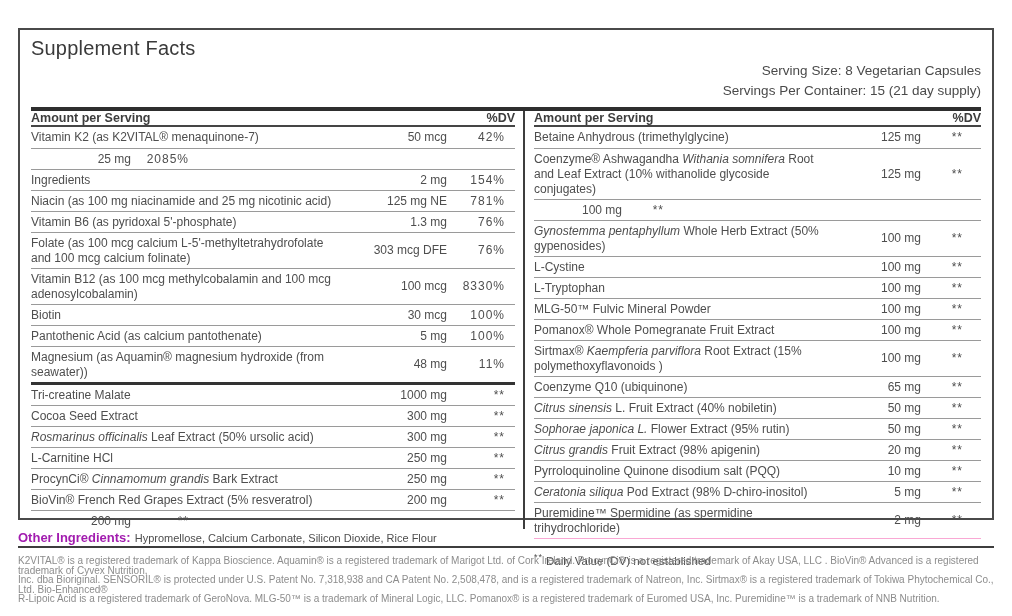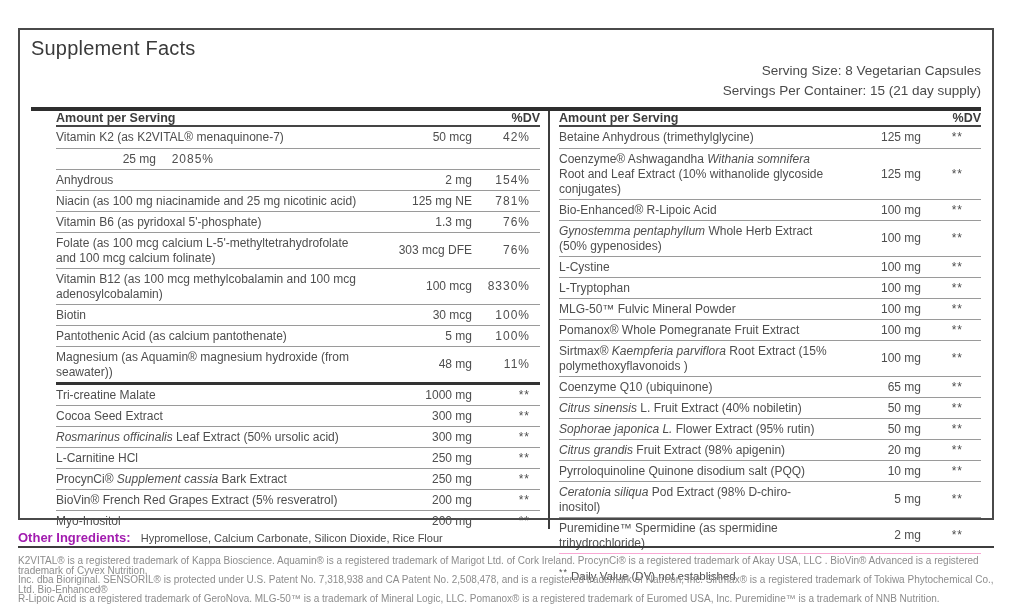--- a/index.html
+++ b/index.html
@@ -6,21 +6,21 @@
   html,body { width:1012px; height:616px; background:#ffffff; overflow:hidden;
     font-family:"Liberation Sans","DejaVu Sans",sans-serif; color:#4e4e4e; }
   .page { position:relative; width:1012px; height:616px; background:#fff; }
 
   .label-box { position:absolute; left:18px; top:28px; width:976px; height:492px;
     border:2px solid #4a4a4a; background:#fff; padding:6px 11px 0 11px; }
   .title { font-size:20px; font-weight:normal; color:#3a3a3a; letter-spacing:.2px; line-height:24px; }
   .serv { font-size:13.5px; color:#4a4a4a; line-height:18px; margin-top:2px;text-align:right; }
   .thick-bar { height:4px; background:#2e2e2e; margin-top:7px; }
 
-  .tables { display:flex; align-items:stretch; height:418px;margin-left:25px; }
+  .tables { display:flex; align-items:stretch; height:418px; }
   .col { display:flex; flex-direction:column; }
   .col-left  { width:484px; }
   .vdiv { width:2px; background:#3d3d3d; margin-left:8px; }
   .col-right { flex:1; padding-left:9px; }
 
   .t-head { display:flex; align-items:center; height:22px; border-bottom:2px solid #454545;
     font-weight:bold; font-size:12.5px; color:#3d3d3d; }
   .t-head .nmh { flex:1; }
   .t-head .dvh { width:68px; text-align:right; }
 
@@ -34,21 +34,21 @@
   .dv  { width:68px; text-align:right; padding-right:10px; white-space:nowrap; letter-spacing:1px; }
   .col-right .amt { width:88px; }
   .col-right .dv  { width:60px; padding-right:18px; }
   .it { font-style:italic;text-align:right; }
 
   .footnote { border-top:1px solid #f9a8d4; padding:13px 0 6px 0; font-size:11.5px; color:#4e4e4e; }
   .fn-marker { font-size:9px; vertical-align:super; letter-spacing:1px; margin-right:3px; }
 
   .other { position:absolute; left:18px; top:528px; width:976px; }
   .other-label { font-size:13px; font-weight:bold; color:#a21caf; }
-  .other-value { font-size:11px; color:#4e4e4e; margin-left:10px; }
+  .other-value { font-size:11px; color:#4e4e4e; margin-left:4px; }
   .rule { position:absolute; left:18px; top:546px; width:976px; height:2px; background:#3d3d3d; }
 
   .trademarks { position:absolute; left:18px; top:556px; width:980px;
     font-size:10px; line-height:9.5px; color:#8c8c8c; }
 </style>
 </head>
 <body>
 
 <div class="page">
 
@@ -68,21 +68,21 @@
             <div class="row">
               <div class="nm"><span>Vitamin K2 (as K2VITAL® menaquinone-7)</span></div>
               <div class="amt">50 mcg</div>
               <div class="dv">42%</div>
             </div>
             <div class="row">
               <div class="amt">25 mg</div>
               <div class="dv">2085%</div>
             </div>
             <div class="row">
-              <div class="nm"><span>Anhydrous</span></div>
+              <div class="nm"><span>Ingredients</span></div>
               <div class="amt">2 mg</div>
               <div class="dv">154%</div>
             </div>
             <div class="row">
               <div class="nm"><span>Niacin (as 100 mg niacinamide and 25 mg nicotinic acid)</span></div>
               <div class="amt">125 mg NE</div>
               <div class="dv">781%</div>
             </div>
             <div class="row">
               <div class="nm"><span>Vitamin B6 (as pyridoxal 5'-phosphate)</span></div>
@@ -128,31 +128,30 @@
               <div class="nm"><span class="it">Rosmarinus officinalis</span><span> Leaf Extract (50% ursolic acid)</span></div>
               <div class="amt">300 mg</div>
               <div class="dv">**</div>
             </div>
             <div class="row">
               <div class="nm"><span>L-Carnitine HCl</span></div>
               <div class="amt">250 mg</div>
               <div class="dv">**</div>
             </div>
             <div class="row">
-              <div class="nm"><span>ProcynCi® </span><span class="it">Supplement cassia</span><span> Bark Extract</span></div>
+              <div class="nm"><span>ProcynCi® </span><span class="it">Cinnamomum grandis</span><span> Bark Extract</span></div>
               <div class="amt">250 mg</div>
               <div class="dv">**</div>
             </div>
             <div class="row">
               <div class="nm"><span>BioVin® French Red Grapes Extract (5% resveratrol)</span></div>
               <div class="amt">200 mg</div>
               <div class="dv">**</div>
             </div>
             <div class="row">
-              <div class="nm"><span>Myo-Inositol</span></div>
               <div class="amt">200 mg</div>
               <div class="dv">**</div>
             </div>
           </div>
       </div>
 
       <div class="vdiv"></div>
 
       <div class="col col-right">
         <div class="t-head">
@@ -164,21 +163,20 @@
               <div class="nm"><span>Betaine Anhydrous (trimethylglycine)</span></div>
               <div class="amt">125 mg</div>
               <div class="dv">**</div>
             </div>
             <div class="row">
               <div class="nm"><span>Coenzyme® Ashwagandha </span><span class="it">Withania somnifera</span><span> Root and Leaf Extract (10% withanolide glycoside conjugates)</span></div>
               <div class="amt">125 mg</div>
               <div class="dv">**</div>
             </div>
             <div class="row">
-              <div class="nm"><span>Bio-Enhanced® R-Lipoic Acid</span></div>
               <div class="amt">100 mg</div>
               <div class="dv">**</div>
             </div>
             <div class="row">
               <div class="nm"><span class="it">Gynostemma pentaphyllum</span><span> Whole Herb Extract (50% gypenosides)</span></div>
               <div class="amt">100 mg</div>
               <div class="dv">**</div>
             </div>
             <div class="row">
               <div class="nm"><span>L-Cystine</span></div>

